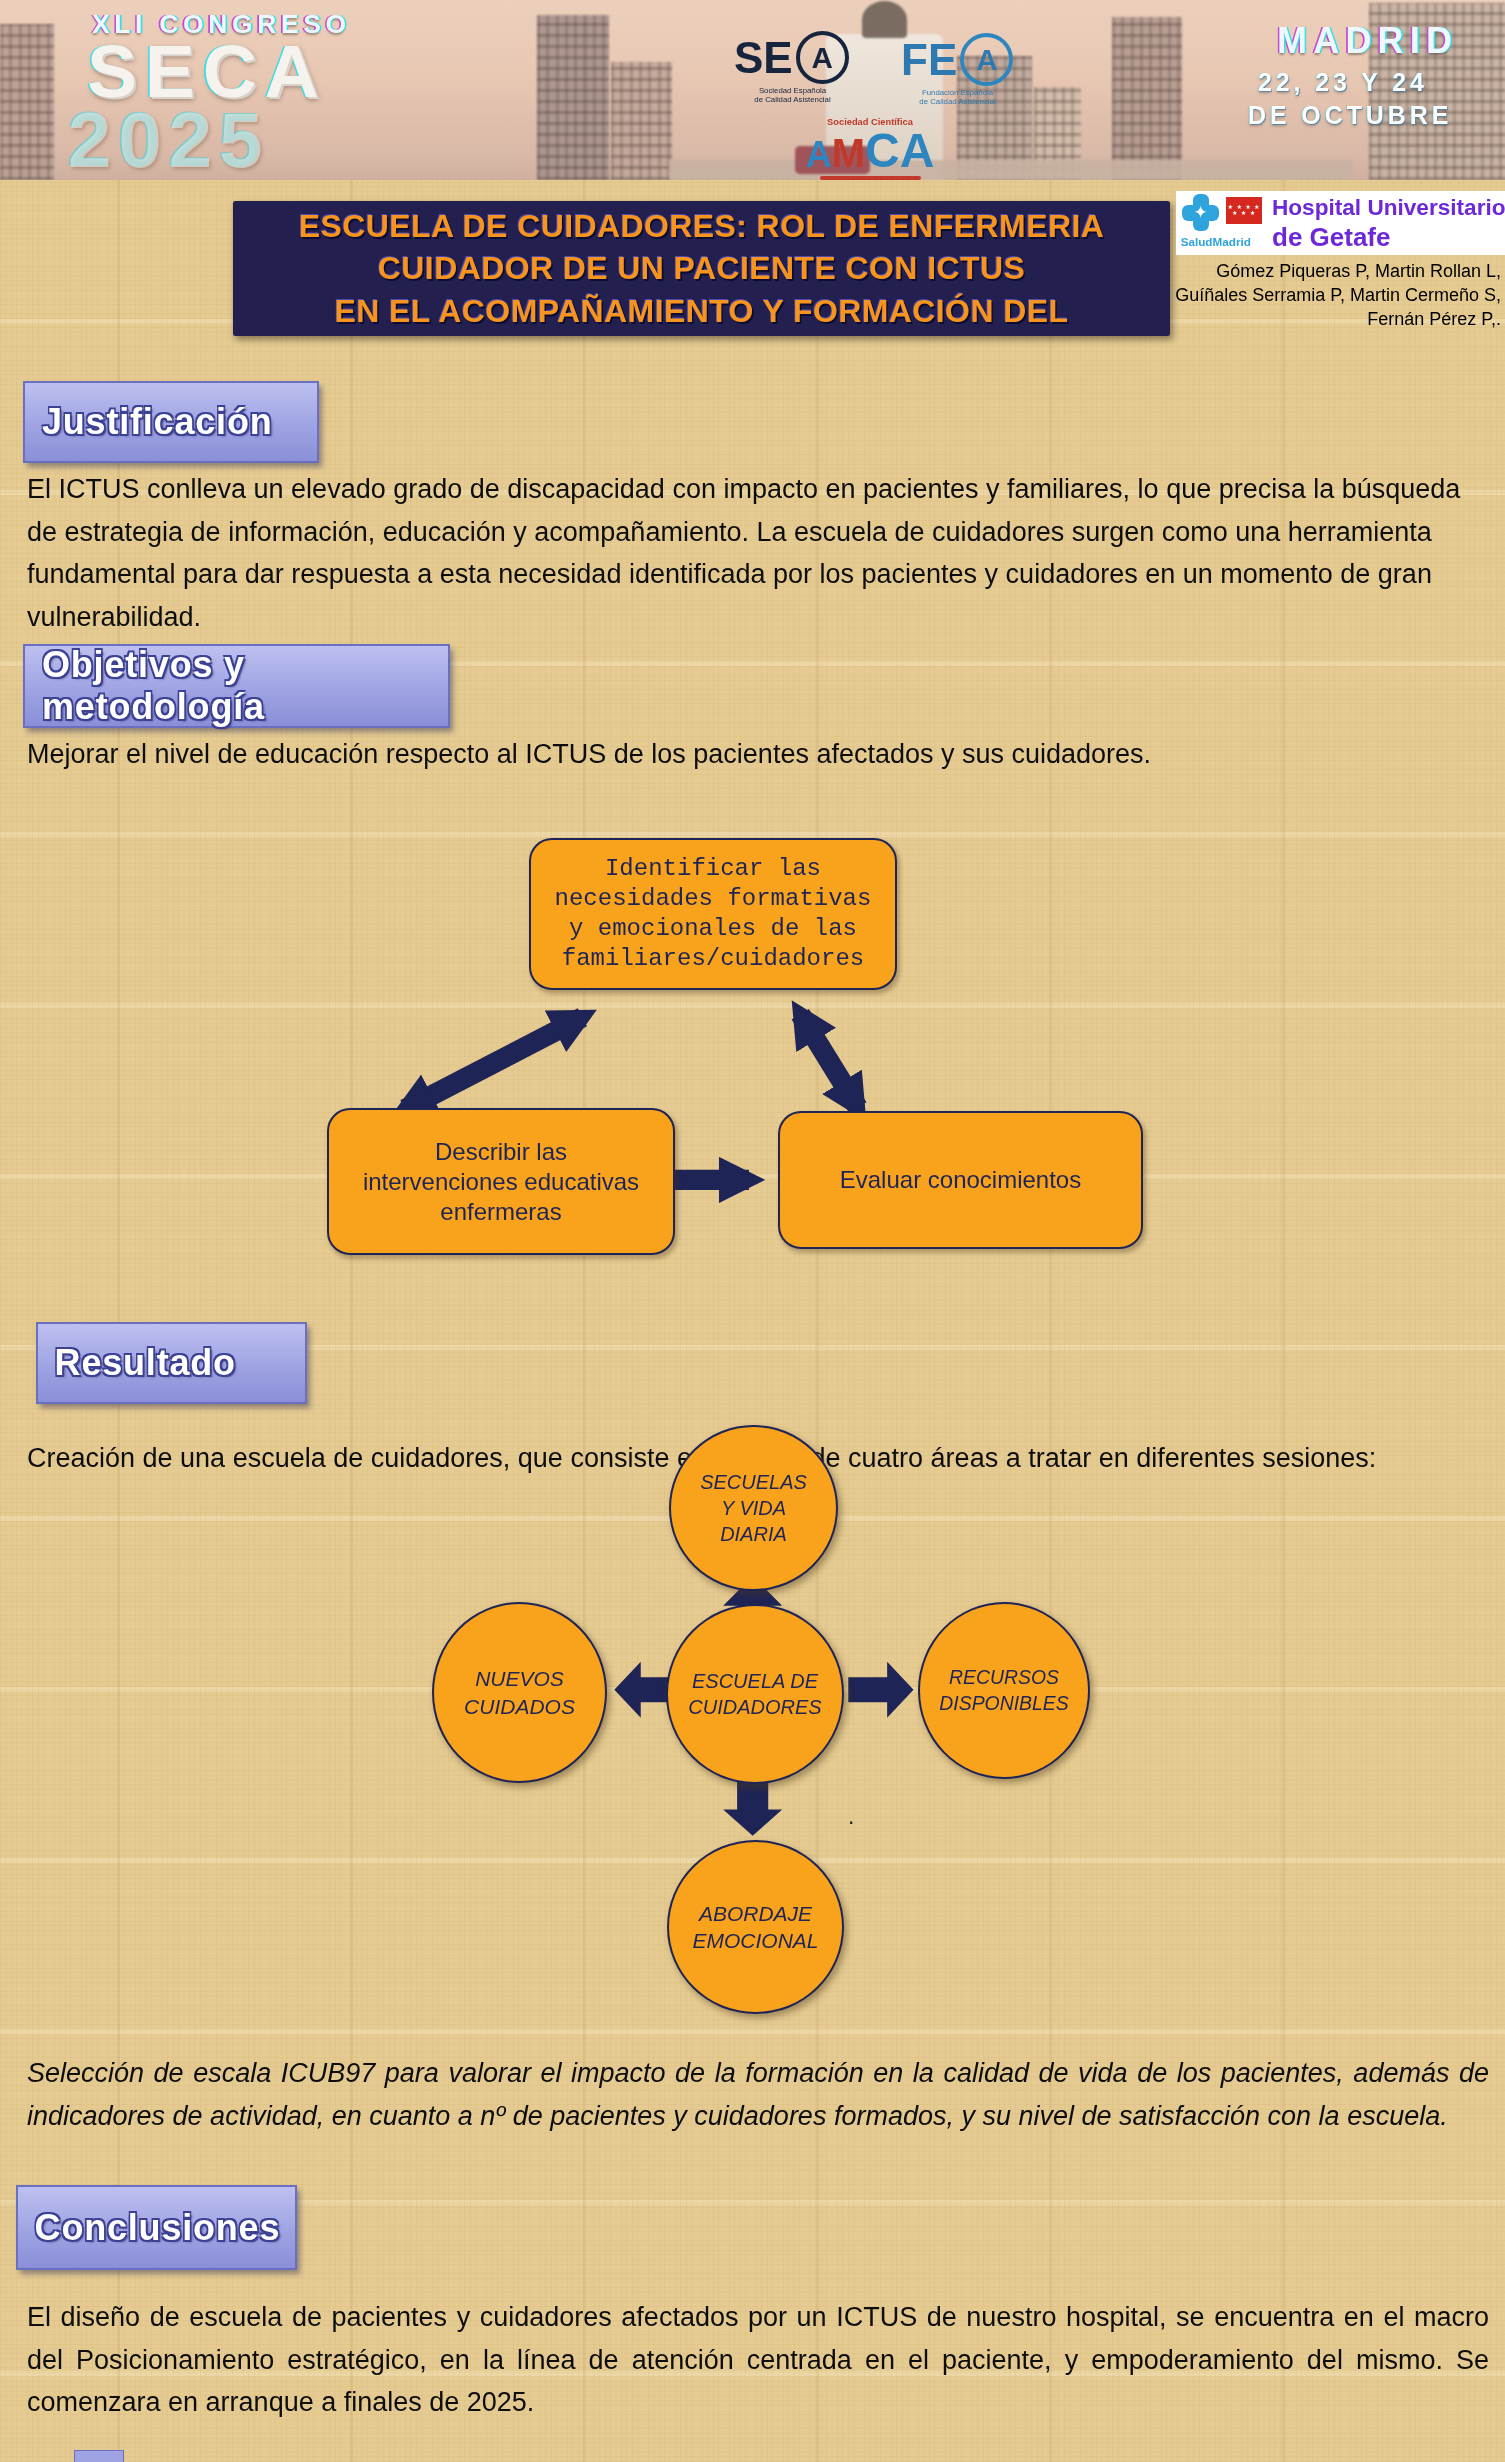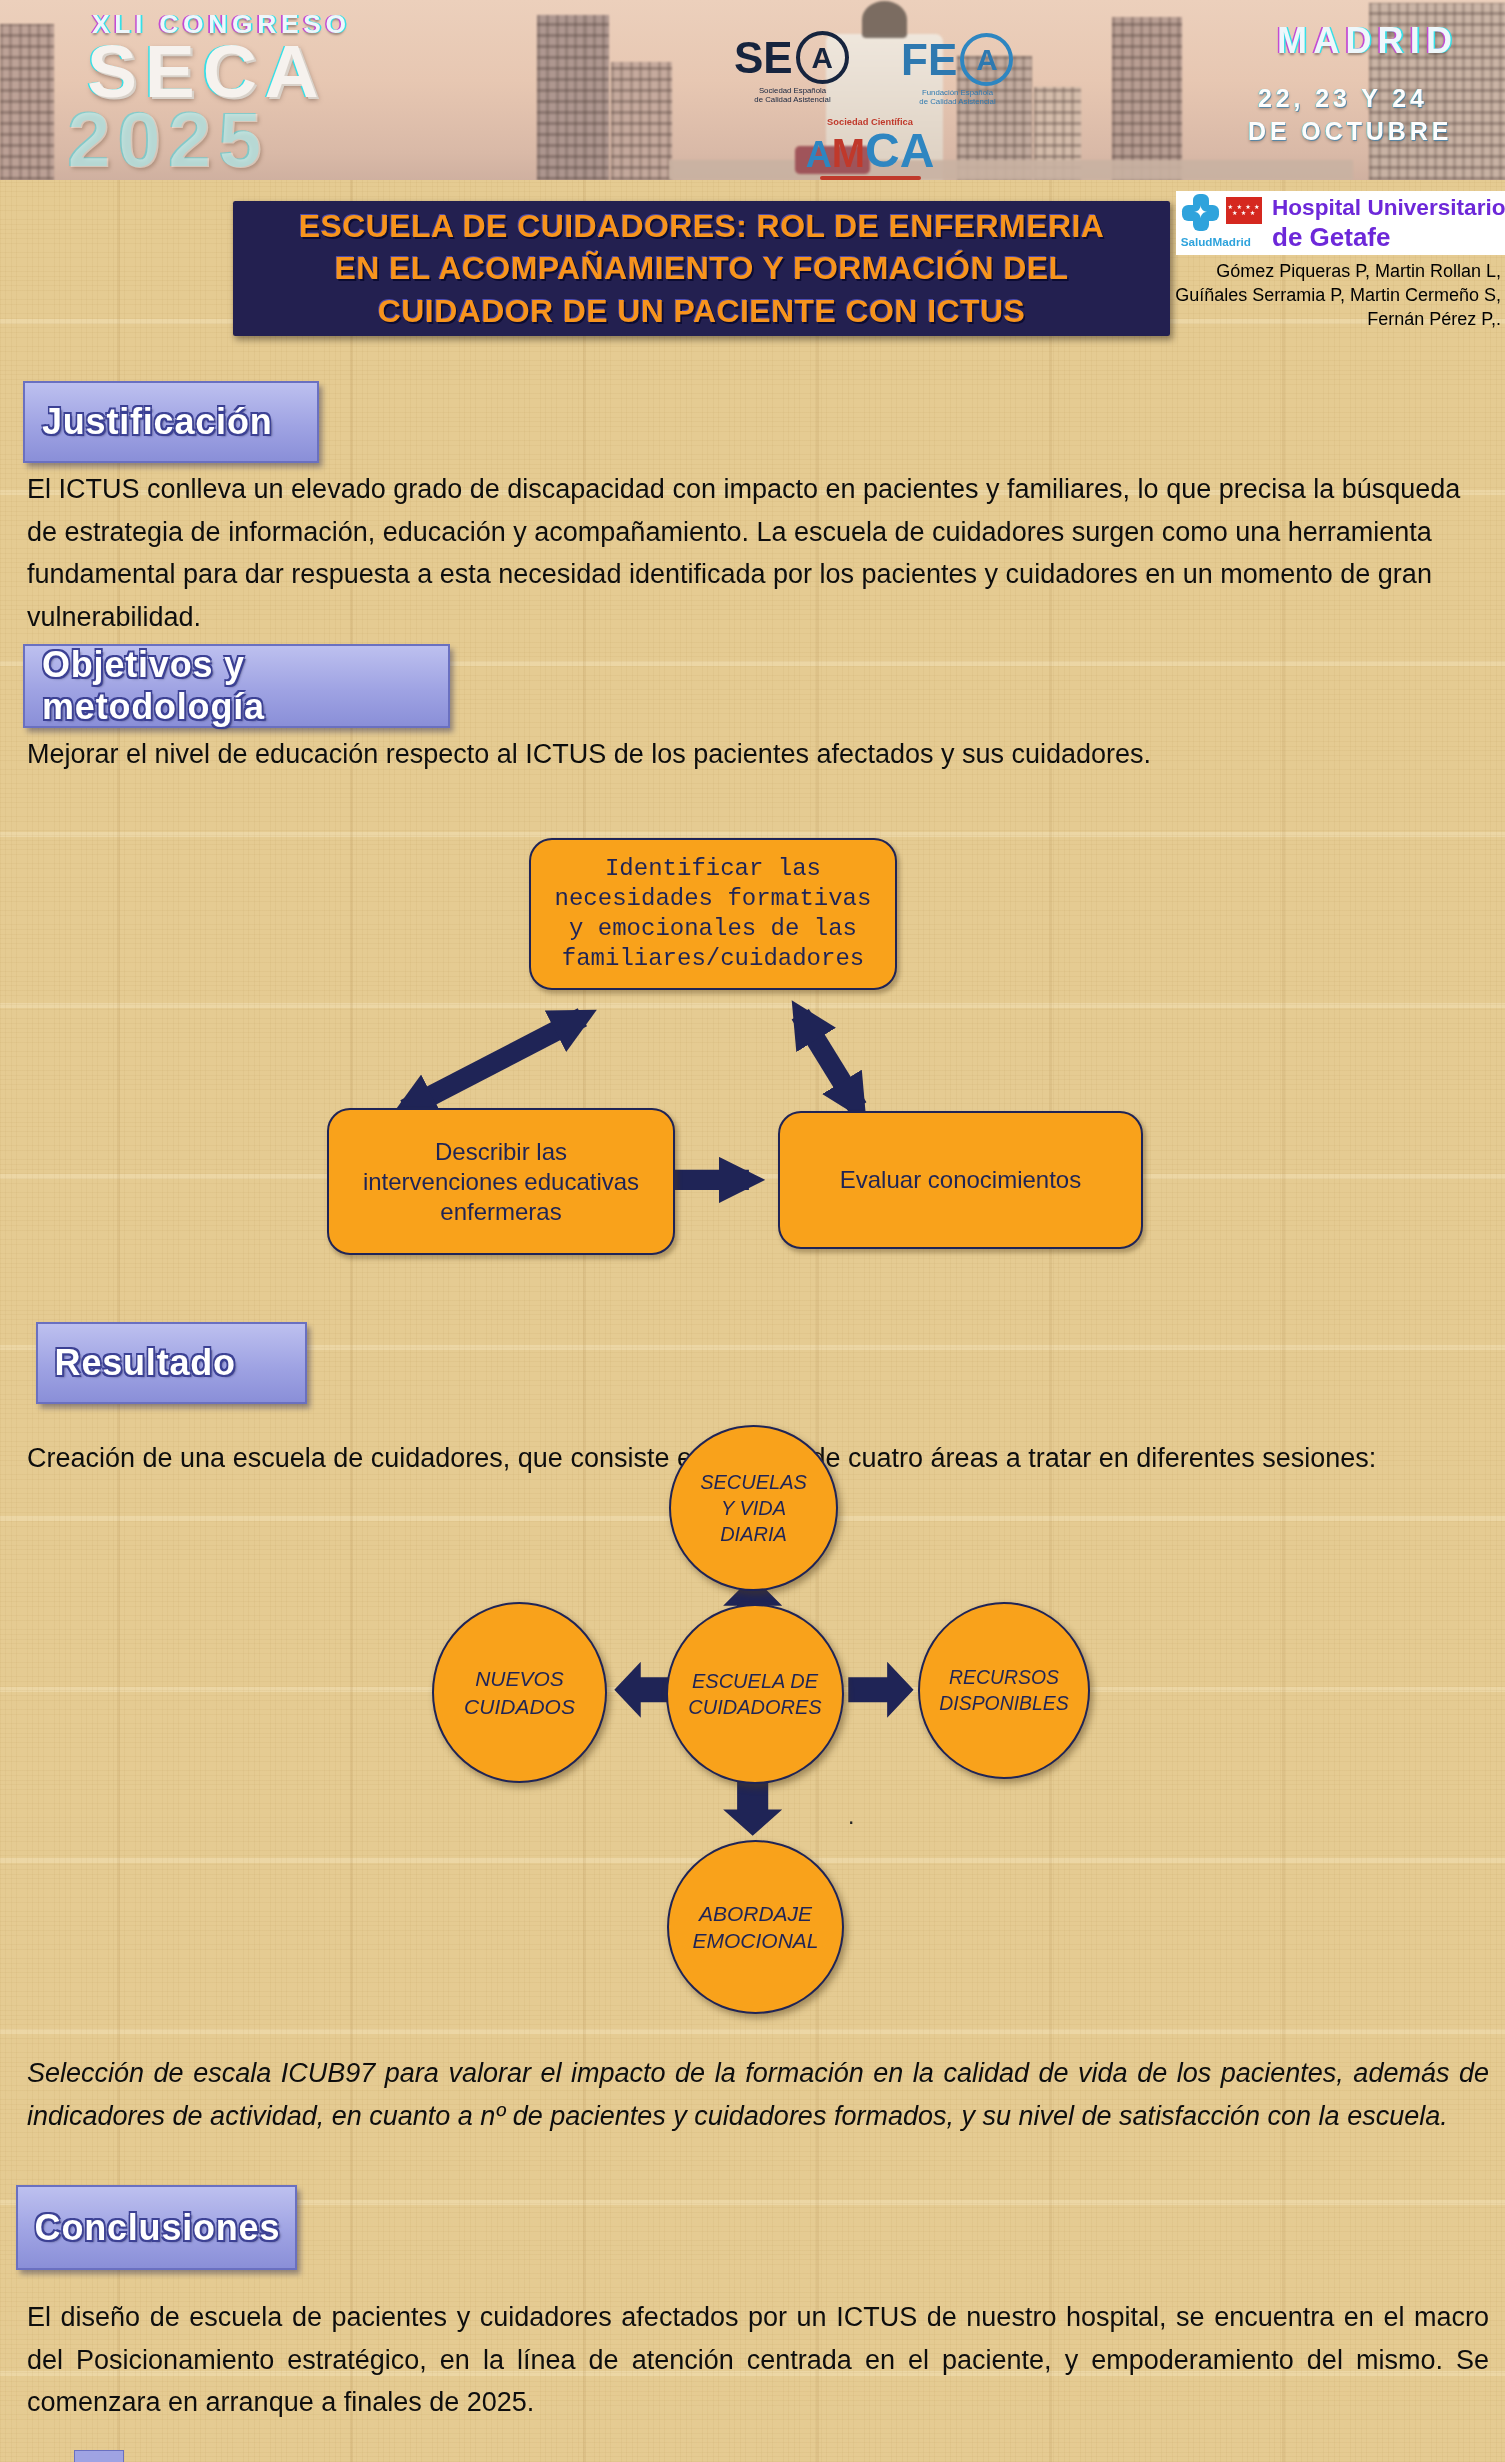--- a/index.html
+++ b/index.html
@@ -20,21 +20,21 @@
   .bld{position:absolute;bottom:0;filter:blur(1.2px);opacity:.9;}
   .w{background-image:repeating-linear-gradient(0deg, rgba(60,45,40,.35) 0 3.1px, transparent 3.1px 11px),repeating-linear-gradient(90deg, rgba(60,45,40,.25) 0 3.1px, transparent 3.1px 9.3px);}
   .banner-txt{position:absolute;white-space:nowrap;}
   .glitch-sm{font-weight:bold;color:#eef7fb;letter-spacing:4.7px;
     text-shadow:1.6px 0 0 #35e0e8,-1.6px 0 0 #c44bd4,0 1.6px 2.3px rgba(0,0,0,.35);}
   .glitch-big{font-weight:800;color:#f6f2ee;letter-spacing:7.8px;
     text-shadow:2.3px 1.6px 0 #d9d2ca,-1.6px 0 0 #35e0e8,1.6px 3.1px 5.4px rgba(90,65,55,.55);}
   .glitch-ghost{font-weight:800;color:rgba(252,248,240,.5);letter-spacing:7px;
     text-shadow:-1.6px -0.8px 0 rgba(60,215,230,.55),1.6px 1.6px 3.9px rgba(120,90,70,.4);}
   .dates{font-weight:bold;color:#fdfdfd;letter-spacing:3.9px;
-    text-shadow:0.8px 0.8px 0 rgba(70,130,170,.8),-0.8px 0 0 rgba(60,215,230,.6),0 1.6px 3.1px rgba(0,0,0,.3);margin-top:16px;}
+    text-shadow:0.8px 0.8px 0 rgba(70,130,170,.8),-0.8px 0 0 rgba(60,215,230,.6),0 1.6px 3.1px rgba(0,0,0,.3);}
   .ringlogo{display:flex;align-items:center;}
   .ringlogo .pref{font-weight:800;line-height:1;}
   .ringlogo .ring{border-radius:50%;display:flex;align-items:center;justify-content:center;margin-left:3.1px;}
   .logo-cap{text-align:center;white-space:pre-line;line-height:1.15;margin-top:3.1px;}
   
   .titleblock{left:233px;top:201px;width:937px;height:135px;background:#232050;border-radius:2.3px;
     box-shadow:2.3px 3.1px 6.2px rgba(40,30,20,.45);display:flex;align-items:center;justify-content:center;}
   .titleblock .t{color:#F7941D;font-weight:bold;font-size:32px;line-height:1.32;text-align:center;letter-spacing:0.4px;
     text-shadow:1.6px 1.6px 0 #0c0c33,-0.8px -0.8px 0 #4a4ab0;}
   .hosp-panel{left:1176px;top:191px;width:330px;height:64px;background:#fff;}
@@ -118,22 +118,22 @@
     </div>
 
     <div class="banner-txt glitch-sm" style="left:1244px;top:20px;font-size:36px;letter-spacing:6.2px;padding-left:33px;">MADRID</div>
     <div class="banner-txt dates" style="left:1258px;top:68px;font-size:25px;">22, 23 Y 24</div>
     <div class="banner-txt dates" style="left:1248px;top:101px;font-size:25px;">DE OCTUBRE</div>
   </div>
 
   <div class="abs titleblock">
     <div class="t">
       <div>ESCUELA DE CUIDADORES: ROL DE ENFERMERIA</div>
+      <div>CUIDADOR DE UN PACIENTE CON ICTUS</div>
       <div>EN EL ACOMPAÑAMIENTO Y FORMACIÓN DEL</div>
-      <div>CUIDADOR DE UN PACIENTE CON ICTUS</div>
     </div>
   </div>
 
   <div class="abs hosp-panel">
     <div class="abs salud-cross" style="left:6.2px;top:3.1px;">
       <span class="bar" style="left:11px;top:0;width:15.6px;height:37px;"></span>
       <span class="bar" style="left:0;top:11px;width:37px;height:15.6px;"></span>
       <span class="star">✦</span>
     </div>
     <div class="abs flag" style="left:50px;top:6.2px;">

